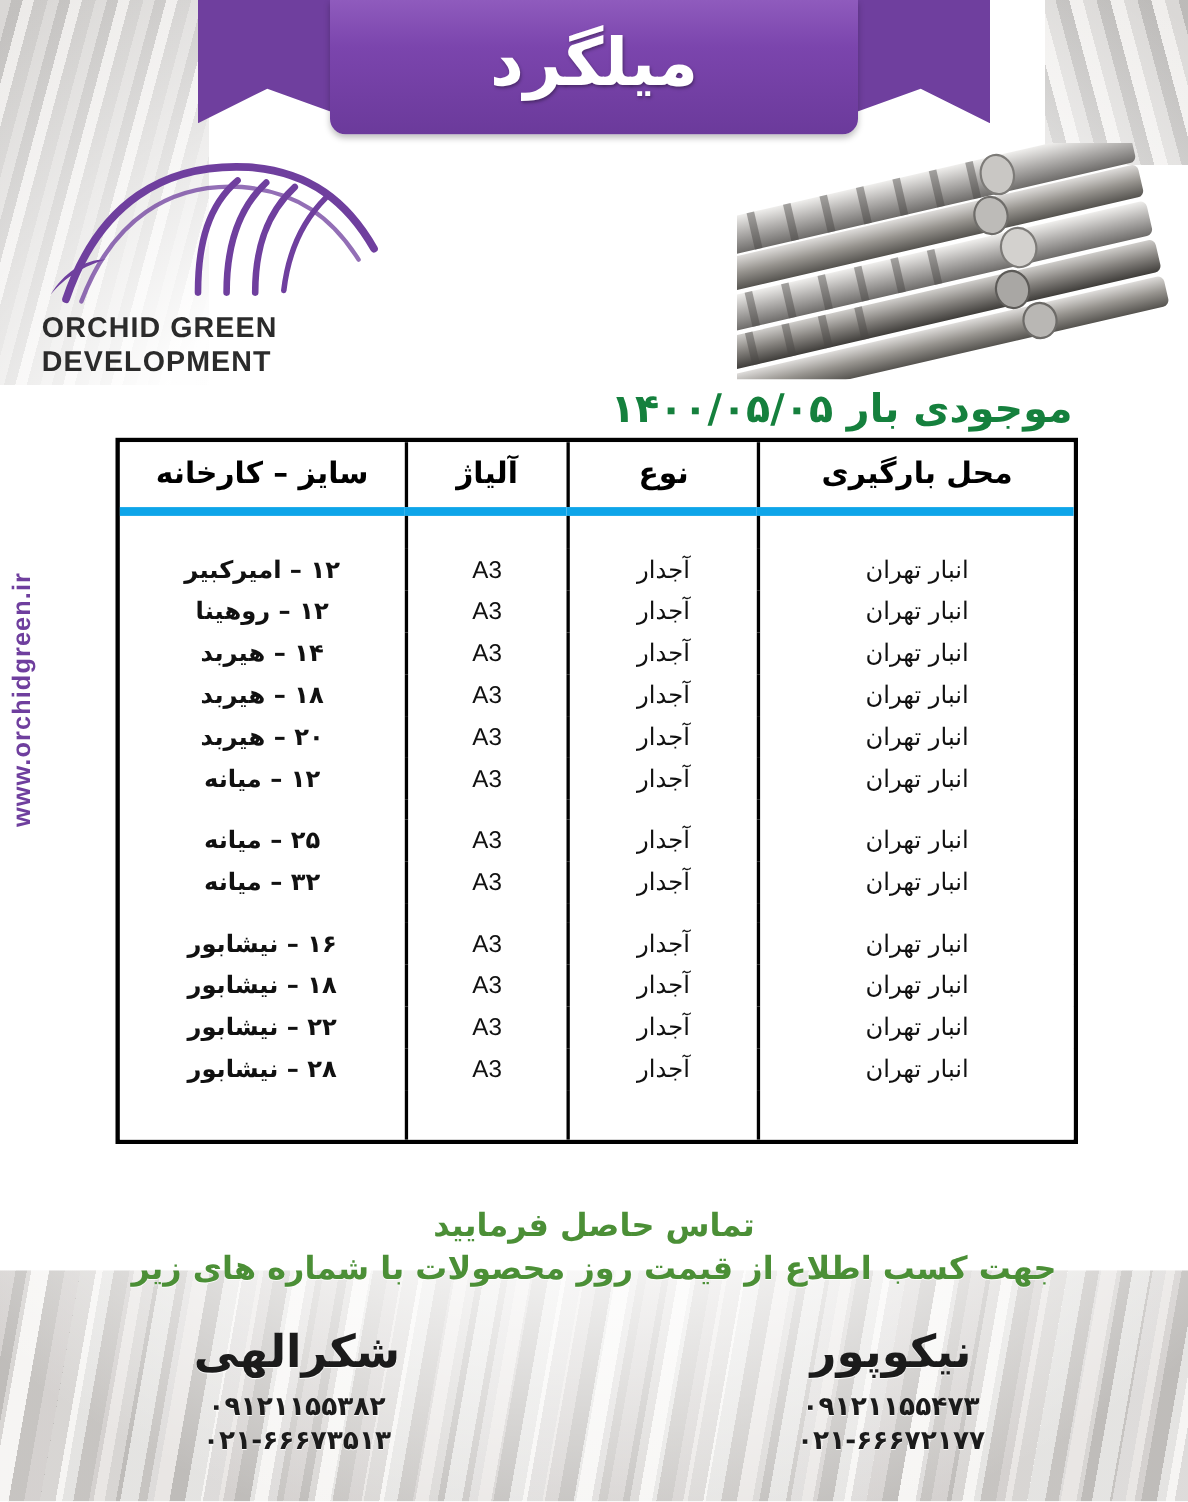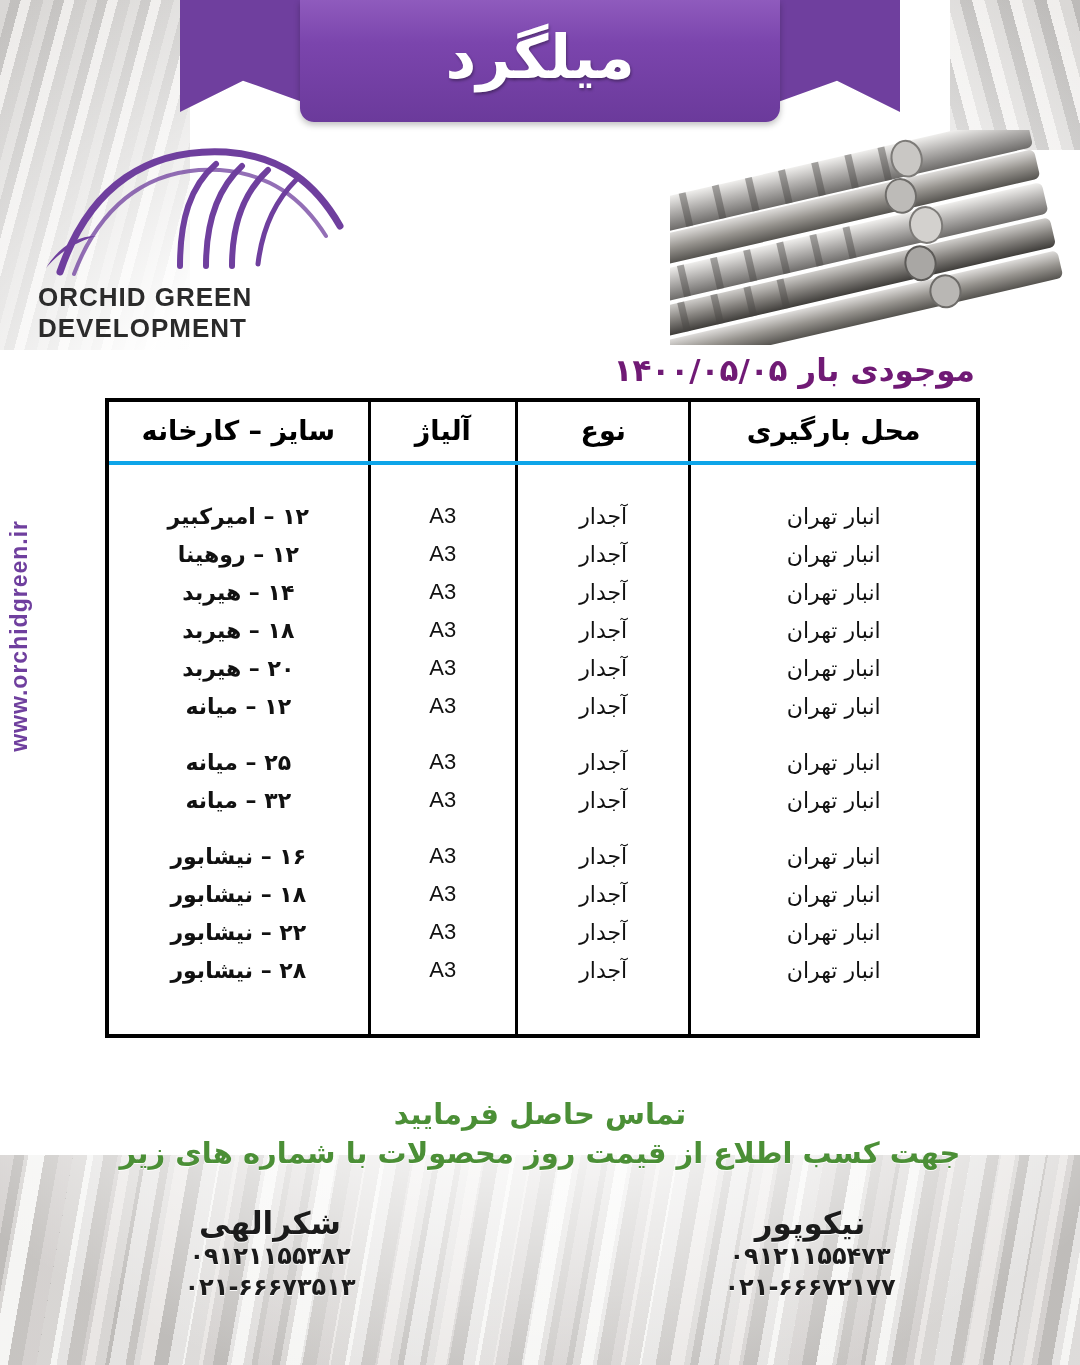--- a/index.html
+++ b/index.html
@@ -131,44 +131,44 @@
     transform: rotate(180deg);
     letter-spacing: 1px;
     direction: ltr;
     font-family: "Liberation Sans", sans-serif;
   }
 
   
   .date-line {
     position: absolute;
     right: 105px; top: 352px;
-    font-size: 31px;
-    font-weight: bold;
-    color: #701a75;
+    font-size: 36px;
+    font-weight: bold;
+    color: #15803d;
   }
 
   
   .table-wrap {
     position: absolute;
     left: 105px; top: 398px;
     width: 875px;
     border: 4px solid #000;
     background: #fff;
   }
   table.stock {
     width: 100%;
     border-collapse: collapse;
     table-layout: fixed;
   }
   table.stock th {
     font-size: 27px;
     font-weight: bold;
     color: #000;
     padding: 13px 4px 15px;
-    border-bottom: 4px solid #0ea5e9;
+    border-bottom: 8px solid #0ea5e9;
     border-left: 3px solid #000;
     text-align: center;
     background: #fff;
   }
   table.stock th:last-child { border-left: none; }
   table.stock td {
     font-size: 22px;
     color: #111;
     padding: 6px 4px;
     text-align: center;
@@ -200,23 +200,23 @@
     left: 0; top: 1205px;
     width: 1080px;
     display: flex;
     flex-direction: row;
     justify-content: space-around;
     direction: rtl;
   }
   .contact-col { width: 50%; text-align: center; }
   .contact-name {
     color: #1b1b1b;
-    font-size: 31px;
-    font-weight: bold;
-    margin-bottom: 0;
+    font-size: 41px;
+    font-weight: bold;
+    margin-bottom: 10px;
     text-shadow: 0 1px 0 rgba(255,255,255,.85);
   }
   .contact-phone {
     color: #1b1b1b;
     font-size: 24px;
     font-weight: bold;
     line-height: 1.28;
     text-shadow: 0 1px 0 rgba(255,255,255,.85);
   }
 </style>

